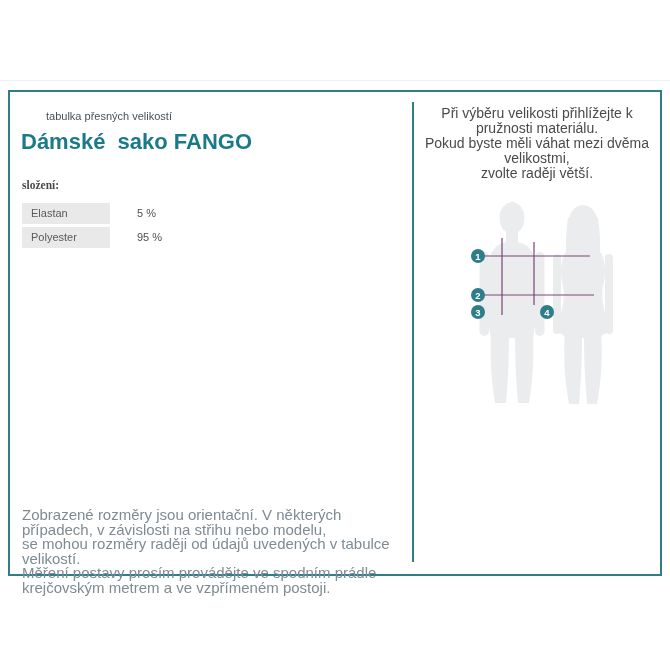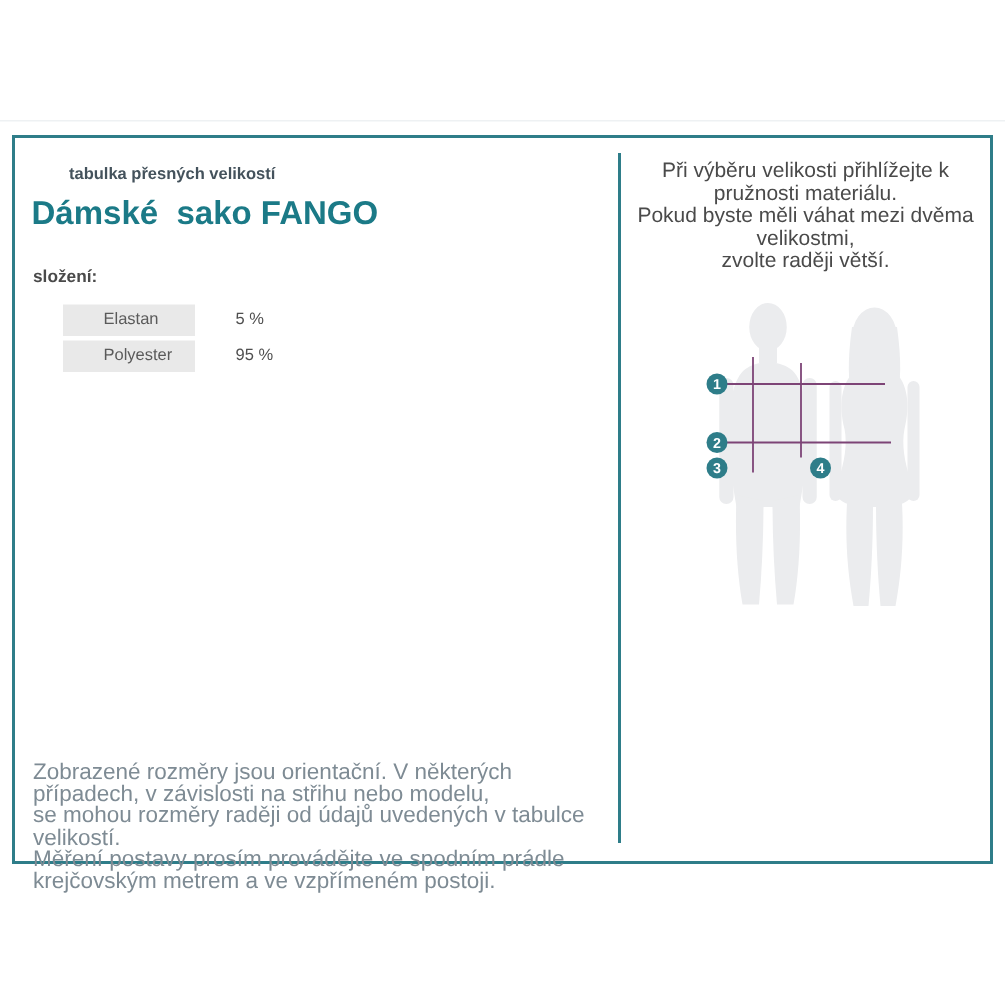--- a/index.html
+++ b/index.html
@@ -9,26 +9,26 @@
   }
   .faint-rule { position:absolute; top:80px; left:0; width:670px; height:1px; background:#eef1f3; }
   .panel-box {
     position:absolute; left:8px; top:90px; width:654px; height:486px;
     box-sizing:border-box; border:2px solid var(--accent_teal,#2e7d89); background:#fff;
   }
   .left-panel  { position:absolute; left:0; top:0; width:402px; height:100%; }
   .divider     { position:absolute; left:402px; top:10px; bottom:12px; width:2px; background:var(--accent_teal,#2e7d89); }
   .right-panel { position:absolute; left:404px; top:0; right:0; bottom:0; text-align:center; }
 
-  .eyebrow    { margin:18px 0 0 12px; font-size:11px; font-weight:bold; color:#44525c;padding-left:24px; }
+  .eyebrow    { margin:18px 0 0 12px; font-size:11px; font-weight:normal; color:#44525c;padding-left:24px; }
   .title      { margin:7px 0 0 11px; font-size:22px; font-weight:bold; color:var(--heading_teal,#1b7a87); white-space:pre-wrap; }
-  .comp-label { margin:24px 0 12px 12px; font-size:11.5px; font-weight:bold; color:#4a4a4a; }
+  .comp-label { margin:24px 0 12px 12px; font-size:11.5px; font-weight:bold; color:#4a4a4a;font-family:Liberation Serif, serif; }
   .comp-table { margin:9px 0 0 12px; width:230px; }
   .comp-row   { display:flex; margin-bottom:3px; height:21px; line-height:21px; font-size:11px; color:#5a5a5a; }
-  .comp-cell-label { width:88px; background:#e9e9e9; padding-left:27px; box-sizing:border-box;margin-left:20px; }
+  .comp-cell-label { width:88px; background:#e9e9e9; padding-left:9px; box-sizing:border-box; }
   .comp-cell-value { padding-left:27px; color:#4f4f4f; }
 
   .disclaimer { position:absolute; left:12px; top:416px; font-size:15px; line-height:14.5px; color:#7e8b94; }
 
   .intro { margin:14px 8px 0 8px; font-size:14px; line-height:15px; color:#4a4a4a; }
 
   .figure { display:inline-block; margin-top:17px; }
   .silhouette path, .silhouette rect, .silhouette ellipse { fill:var(--silhouette_gray,#ebecee); }
   .m-line { stroke:var(--line_plum,#7d4476); stroke-width:1.2; }
   .marker circle { fill:var(--accent_teal,#256f7d); }

